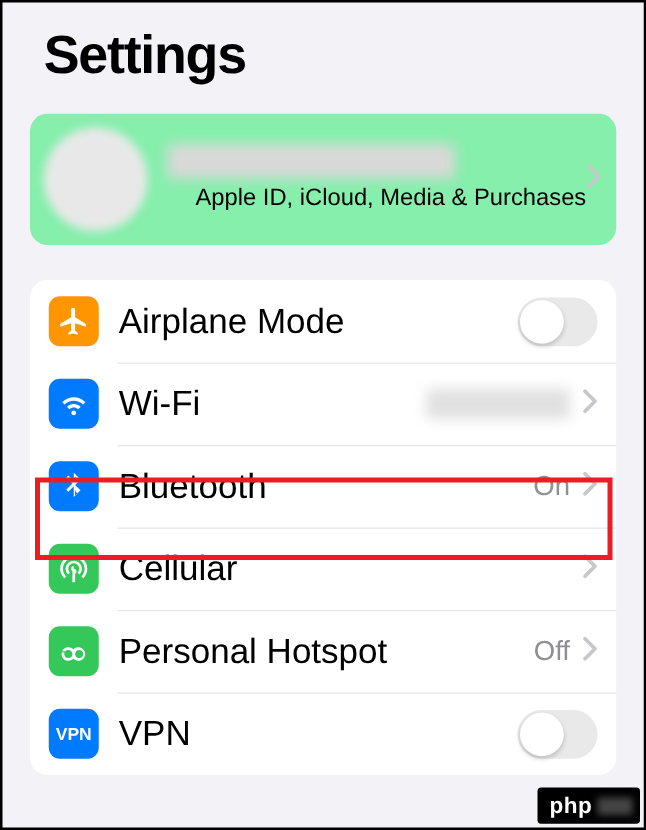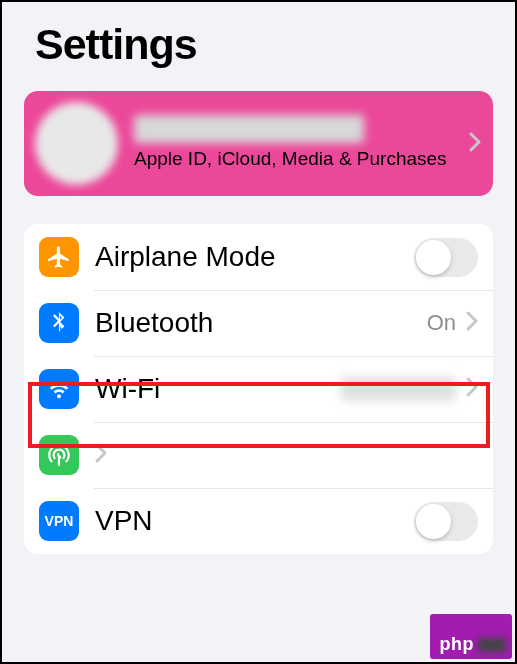--- a/index.html
+++ b/index.html
@@ -17,23 +17,24 @@
       overflow: hidden;
     }
     .page-title {
       font-size: 43px;
       font-weight: 800;
       color: #000;
       padding: 18px 0 12px 33px;
       letter-spacing: -1px;
     }
     .card {
-      background: #ec4899;
+      background: #86efac;
       border-radius: 14px;
       margin: 10px 22px 28px 22px;
+      text-align: right;
     }
     .apple-id-row {
       display: flex;
       align-items: center;
       padding: 11px 12px 11px 11px;
     }
     .avatar {
       width: 83px;
       height: 83px;
       border-radius: 50%;
@@ -134,25 +135,25 @@
     .highlight-box {
       position: absolute;
       border: 4px solid #ec1c23;
       pointer-events: none;
       z-index: 10;
     }
     .watermark {
       position: absolute;
       bottom: 3px;
       right: 3px;
-      background: #a21caf;
+      background: #000000;
       color: #fff;
       font-size: 18px;
       font-weight: 600;
-      padding: 20px 6px 4px 10px;
+      padding: 4px 6px 4px 10px;
       border-radius: 3px;
       z-index: 20;
       letter-spacing: 0.5px;
     }
     .watermark-blur {
       display: inline-block;
       width: 28px;
       height: 14px;
       background: #444;
       filter: blur(3px);
@@ -197,62 +198,77 @@
     <div class="row-icon icon-airplane">
       <svg width="26" height="26" viewBox="0 0 24 24">
           <path d="M21 16v-2l-8-5V3.5c0-.83-.67-1.5-1.5-1.5S10 2.67 10 3.5V9l-8 5v2l8-2.5V19l-2 1.5V22l3.5-1 3.5 1v-1.5L13 19v-5.5l8 2.5z" fill="#fff"></path>
         </svg>
     </div>
     <span class="row-label">Airplane Mode</span>
     <div class="toggle"></div>
   </div>
 
   <div class="settings-row">
+    <div class="row-icon icon-wifi">
+      <svg width="26" height="26" viewBox="0 0 24 24">
+          <path d="M12 20.5c1 0 1.8-.8 1.8-1.8s-.8-1.8-1.8-1.8-1.8.8-1.8 1.8.8 1.8 1.8 1.8zm-5-6.2l1.8 1.8c1.8-1.8 4.7-1.8 6.5 0l1.8-1.8c-2.8-2.8-7.3-2.8-10.1 0zm-3.5-3.5l1.8 1.8c3.7-3.7 9.8-3.7 13.5 0l1.8-1.8c-4.7-4.7-12.3-4.7-17.1 0z" fill="#fff"></path>
+        </svg>
+    </div>
+    <span class="row-label">Wi-Fi</span>
+    <div class="row-value-blur"></div>
+    <span class="chevron">
+      <svg width="12" height="20" viewBox="0 0 12 20">
+          <path d="M2 2 L10 10 L2 18" stroke="#c7c7cc" stroke-width="3" fill="none" stroke-linecap="round" stroke-linejoin="round"></path>
+        </svg>
+    </span>
+  </div>
+
+  <div class="settings-row">
     <div class="row-icon icon-bluetooth">
       <svg width="26" height="26" viewBox="0 0 24 24">
           <path d="M12 2l5 5-4 4 4 4-5 5v-8l-4 4-1.5-1.5L11 10 6.5 5.5 8 4l4 4V2zm1 2.8V9l1.6-1.6L13 4.8zm0 10.2v4.2l1.6-1.6L13 15z" fill="#fff"></path>
         </svg>
     </div>
     <span class="row-label">Bluetooth</span>
     <span class="row-value">On</span>
     <span class="chevron">
       <svg width="12" height="20" viewBox="0 0 12 20">
           <path d="M2 2 L10 10 L2 18" stroke="#c7c7cc" stroke-width="3" fill="none" stroke-linecap="round" stroke-linejoin="round"></path>
         </svg>
     </span>
   </div>
 
   <div class="settings-row">
-    <div class="row-icon icon-wifi">
-      <svg width="26" height="26" viewBox="0 0 24 24">
-          <path d="M12 20.5c1 0 1.8-.8 1.8-1.8s-.8-1.8-1.8-1.8-1.8.8-1.8 1.8.8 1.8 1.8 1.8zm-5-6.2l1.8 1.8c1.8-1.8 4.7-1.8 6.5 0l1.8-1.8c-2.8-2.8-7.3-2.8-10.1 0zm-3.5-3.5l1.8 1.8c3.7-3.7 9.8-3.7 13.5 0l1.8-1.8c-4.7-4.7-12.3-4.7-17.1 0z" fill="#fff"></path>
-        </svg>
-    </div>
-    <span class="row-label">Wi-Fi</span>
-    <div class="row-value-blur"></div>
-    <span class="chevron">
-      <svg width="12" height="20" viewBox="0 0 12 20">
-          <path d="M2 2 L10 10 L2 18" stroke="#c7c7cc" stroke-width="3" fill="none" stroke-linecap="round" stroke-linejoin="round"></path>
-        </svg>
-    </span>
-  </div>
-
-  <div class="settings-row">
     <div class="row-icon icon-cellular">
       <svg width="26" height="26" viewBox="0 0 24 24">
           <path d="M12 6c-3.3 0-6 2.7-6 6 0 1.7.7 3.2 1.8 4.2l1.4-1.4C8.4 14.1 8 13.1 8 12c0-2.2 1.8-4 4-4s4 1.8 4 4c0 1.1-.4 2.1-1.2 2.8l1.4 1.4C17.3 15.2 18 13.7 18 12c0-3.3-2.7-6-6-6zm0-4C6.5 2 2 6.5 2 12c0 2.8 1.1 5.3 3 7.1l1.4-1.4C4.9 16.3 4 14.2 4 12c0-4.4 3.6-8 8-8s8 3.6 8 8c0 2.2-.9 4.3-2.4 5.7l1.4 1.4c1.9-1.8 3-4.3 3-7.1 0-5.5-4.5-10-10-10zm0 8c-1.1 0-2 .9-2 2 0 .7.4 1.4 1 1.7V22h2v-6.3c.6-.3 1-1 1-1.7 0-1.1-.9-2-2-2z" fill="#fff"></path>
         </svg>
     </div>
-    <span class="chevron">
-      <svg width="12" height="20" viewBox="0 0 12 20">
-          <path d="M2 2 L10 10 L2 18" stroke="#c7c7cc" stroke-width="3" fill="none" stroke-linecap="round" stroke-linejoin="round"></path>
-        </svg>
-    </span>
-  </div>
-
+    <span class="row-label">Cellular</span>
+    <span class="chevron">
+      <svg width="12" height="20" viewBox="0 0 12 20">
+          <path d="M2 2 L10 10 L2 18" stroke="#c7c7cc" stroke-width="3" fill="none" stroke-linecap="round" stroke-linejoin="round"></path>
+        </svg>
+    </span>
+  </div>
+
+  <div class="settings-row">
+    <div class="row-icon icon-hotspot">
+      <svg width="26" height="26" viewBox="0 0 24 24">
+          <path d="M8 11c1.7 0 3 1.3 3 3s-1.3 3-3 3-3-1.3-3-3c0-.4.1-.7.2-1H3.2c-.1.3-.2.7-.2 1 0 2.8 2.2 5 5 5 1.5 0 2.8-.6 3.7-1.6.9 1 2.2 1.6 3.7 1.6 2.8 0 5-2.2 5-5s-2.2-5-5-5c-1.5 0-2.8.6-3.7 1.6C11 9.6 9.5 9 8 9c-2 0-3.8 1.2-4.6 3h2.3c.6-.9 1.6-1 2.3-1zm8 0c1.7 0 3 1.3 3 3s-1.3 3-3 3-3-1.3-3-3 1.3-3 3-3z" fill="#fff"></path>
+        </svg>
+    </div>
+    <span class="row-label">Personal Hotspot</span>
+    <span class="row-value">Off</span>
+    <span class="chevron">
+      <svg width="12" height="20" viewBox="0 0 12 20">
+          <path d="M2 2 L10 10 L2 18" stroke="#c7c7cc" stroke-width="3" fill="none" stroke-linecap="round" stroke-linejoin="round"></path>
+        </svg>
+    </span>
+  </div>
 
   <div class="settings-row">
     <div class="row-icon icon-vpn">
       <span class="vpn-text">VPN</span>
     </div>
     <span class="row-label">VPN</span>
     <div class="toggle"></div>
   </div>
 
 </div>

